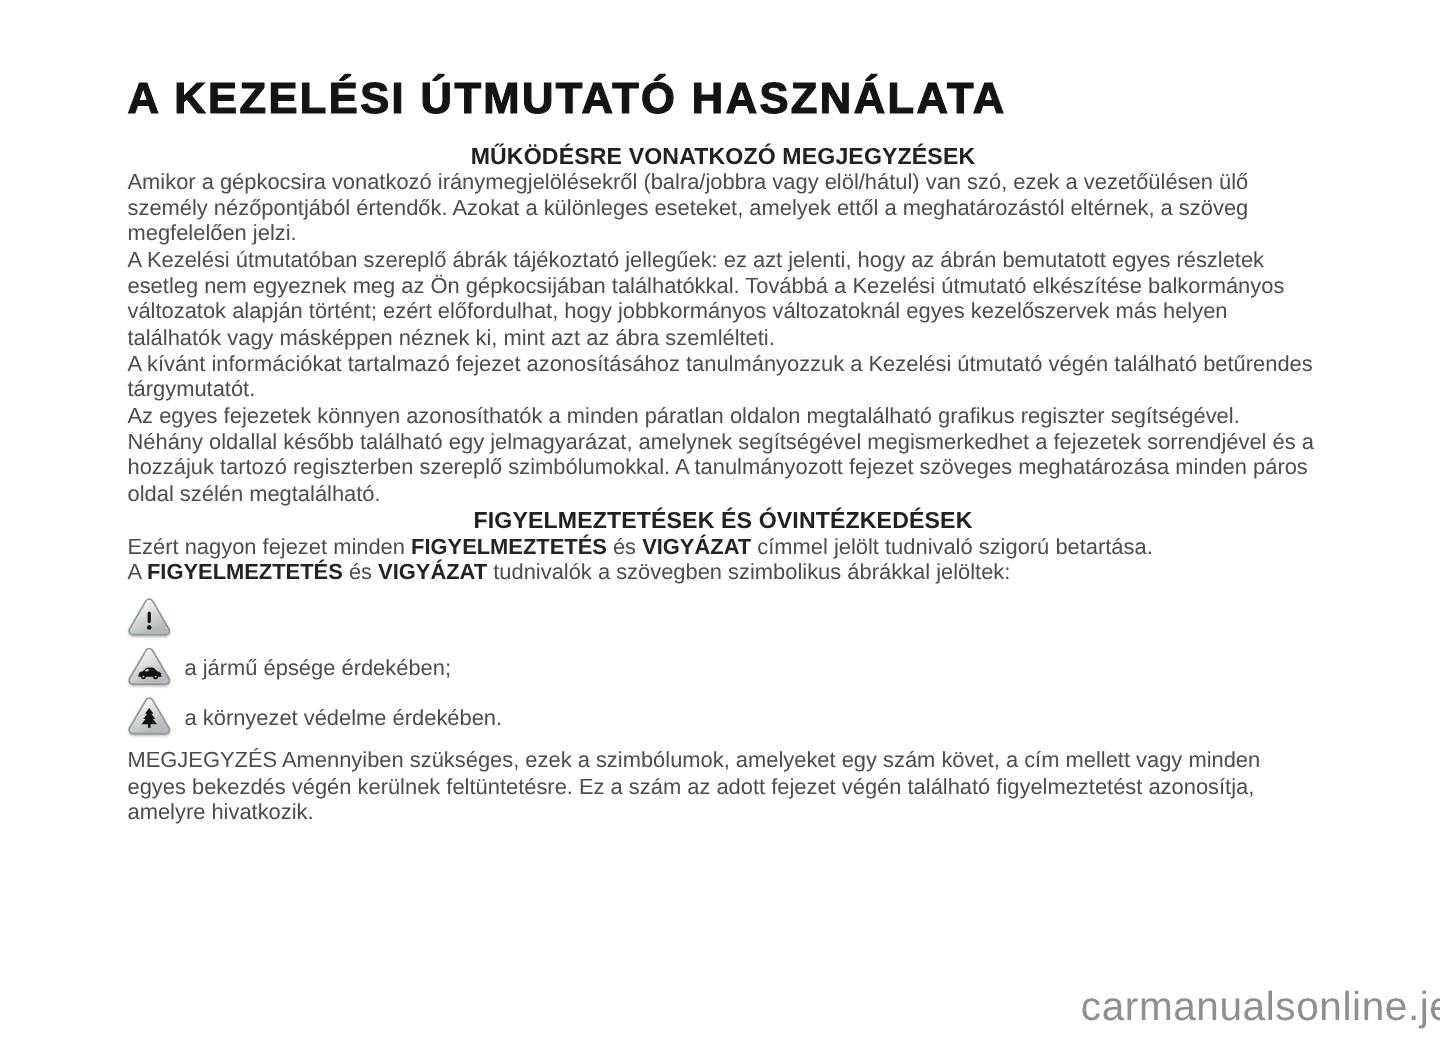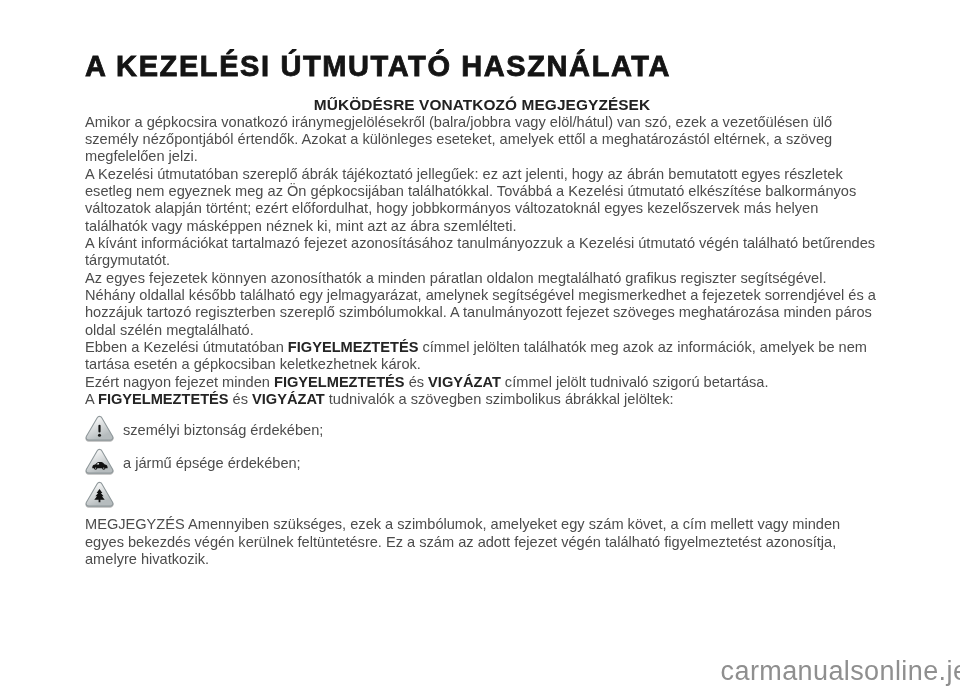--- a/index.html
+++ b/index.html
@@ -32,22 +32,22 @@
       <h2 class="section-heading">MŰKÖDÉSRE VONATKOZÓ MEGJEGYZÉSEK</h2>
       <div class="paras">
           <p><span>Amikor a gépkocsira vonatkozó iránymegjelölésekről (balra/jobbra vagy elöl/hátul) van szó, ezek a vezetőülésen ülő személy nézőpontjából értendők. Azokat a különleges eseteket, amelyek ettől a meghatározástól eltérnek, a szöveg megfelelően jelzi.</span></p>
           <p><span>A Kezelési útmutatóban szereplő ábrák tájékoztató jellegűek: ez azt jelenti, hogy az ábrán bemutatott egyes részletek esetleg nem egyeznek meg az Ön gépkocsijában találhatókkal. Továbbá a Kezelési útmutató elkészítése balkormányos változatok alapján történt; ezért előfordulhat, hogy jobbkormányos változatoknál egyes kezelőszervek más helyen találhatók vagy másképpen néznek ki, mint azt az ábra szemlélteti.</span></p>
           <p><span>A kívánt információkat tartalmazó fejezet azonosításához tanulmányozzuk a Kezelési útmutató végén található betűrendes tárgymutatót.</span></p>
           <p><span>Az egyes fejezetek könnyen azonosíthatók a minden páratlan oldalon megtalálható grafikus regiszter segítségével. Néhány oldallal később található egy jelmagyarázat, amelynek segítségével megismerkedhet a fejezetek sorrendjével és a hozzájuk tartozó regiszterben szereplő szimbólumokkal. A tanulmányozott fejezet szöveges meghatározása minden páros oldal szélén megtalálható.</span></p>
         </div>
     </section>
 
     <section>
+      <h2 class="section-heading">FIGYELMEZTETÉSEK ÉS ÓVINTÉZKEDÉSEK</h2>
       <div class="paras">
-          <p><span>Ebben a Kezelési útmutatóban </span><b>FIGYELMEZTETÉS</b><span> címmel jelölten találhatók meg azok az információk, amelyek be nem tartása esetén a gépkocsiban keletkezhetnek károk.</span></p>
           <p><span>Ezért nagyon fejezet minden </span><b>FIGYELMEZTETÉS</b><span> és </span><b>VIGYÁZAT</b><span> címmel jelölt tudnivaló szigorú betartása.</span></p>
           <p><span>A </span><b>FIGYELMEZTETÉS</b><span> és </span><b>VIGYÁZAT</b><span> tudnivalók a szövegben szimbolikus ábrákkal jelöltek:</span></p>
         </div>
     </section>
 
     <ul class="warnings">
       <li>
         <span>
           <svg width="29" height="27" viewBox="0 0 32 30" aria-hidden="true">
             <defs>
@@ -55,21 +55,20 @@
                 <stop offset="0" stop-color="#fdfdfd"></stop>
                   <stop offset="1" stop-color="#b6bcbe"></stop>
               </linearGradient>
             </defs>
             <path d="M16 4.5 L28 25 L4 25 Z" fill="#8f989b" stroke="#8f989b" stroke-width="7" stroke-linejoin="round"></path>
             <path d="M16 4.5 L28 25 L4 25 Z" fill="url(#gA)" stroke="url(#gA)" stroke-width="4.6" stroke-linejoin="round"></path>
             <rect x="14.8" y="10.8" width="2.4" height="8.6" rx="1.2" fill="#111"></rect>
             <circle cx="16" cy="22.6" r="1.7" fill="#111"></circle>
           </svg>
         </span>
-        <span>személyi biztonság érdekében;</span>
       </li>
       <li>
         <span>
           <svg width="29" height="27" viewBox="0 0 32 30" aria-hidden="true">
             <defs>
               <linearGradient id="gB" x1="0" y1="0" x2="0.55" y2="1">
                 <stop offset="0" stop-color="#fdfdfd"></stop>
                   <stop offset="1" stop-color="#b6bcbe"></stop>
               </linearGradient>
             </defs>
@@ -92,20 +91,21 @@
               <linearGradient id="gC" x1="0" y1="0" x2="0.55" y2="1">
                 <stop offset="0" stop-color="#fdfdfd"></stop>
                   <stop offset="1" stop-color="#b6bcbe"></stop>
               </linearGradient>
             </defs>
             <path d="M16 4.5 L28 25 L4 25 Z" fill="#8f989b" stroke="#8f989b" stroke-width="7" stroke-linejoin="round"></path>
             <path d="M16 4.5 L28 25 L4 25 Z" fill="url(#gC)" stroke="url(#gC)" stroke-width="4.6" stroke-linejoin="round"></path>
             <path d="M16 8.8 L19.2 13.2 L17.5 13.2 L20.5 17 L18.7 17 L21.8 20.9 L17 20.9 L17 23.6 L15 23.6 L15 20.9 L10.2 20.9 L13.3 17 L11.5 17 L14.5 13.2 L12.8 13.2 Z" fill="#111"></path>
           </svg>
         </span>
+        <span>a környezet védelme érdekében.</span>
       </li>
     </ul>
 
     <p class="note">MEGJEGYZÉS Amennyiben szükséges, ezek a szimbólumok, amelyeket egy szám követ, a cím mellett vagy minden egyes bekezdés végén kerülnek feltüntetésre. Ez a szám az adott fejezet végén található figyelmeztetést azonosítja, amelyre hivatkozik.</p>
   </div>
 
   <div class="watermark">carmanualsonline.jelzi</div>
 </div>
 
 </body></html>

